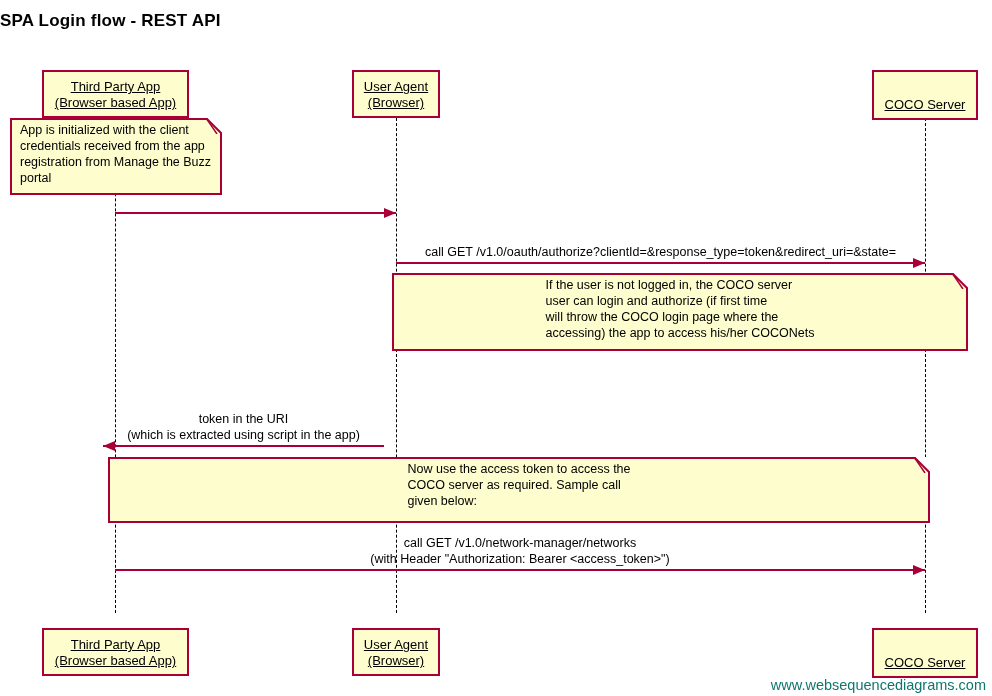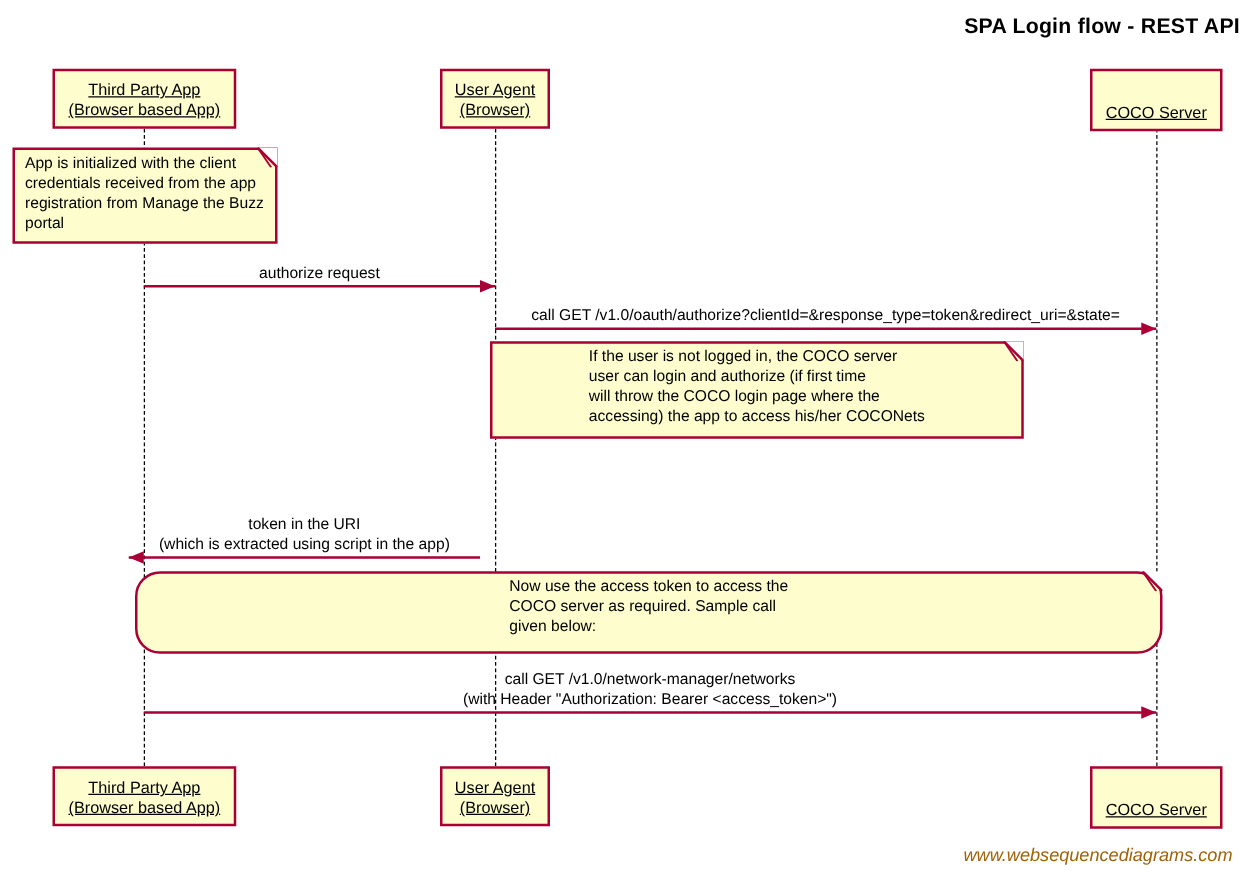--- a/index.html
+++ b/index.html
@@ -7,32 +7,32 @@
     --note:#FDFDCE;
     --ink:#000000;
     --bg:#FFFFFF;
   }
   html,body{margin:0;padding:0;background:#fff;}
   .canvas{
     position:relative;width:992px;height:696px;background:var(--bg);
     font-family:"Liberation Sans",sans-serif;color:var(--ink);overflow:hidden;
   }
   .title{
-    position:absolute;left:0;right:0;top:11px;text-align:right;
+    position:absolute;left:0;right:0;top:11px;text-align:left;
     font-size:17px;font-weight:bold;letter-spacing:.2px;
   }
   .lifeline{
     position:absolute;top:103px;height:510px;width:0;
     border-left:1px dashed #000;z-index:1;
   }
   .actor{
     position:absolute;width:147px;height:48px;background:var(--note);
     border:2px solid var(--accent);box-sizing:border-box;z-index:3;
     display:flex;flex-direction:column;justify-content:flex-end;
-    align-items:center;padding-bottom:5px;
+    align-items:center;padding-bottom:5px;margin-top:15px;
   }
   .actor .aline{
     font-size:13px;line-height:16px;text-decoration:underline;white-space:nowrap;
   }
   .note{
     position:absolute;background:var(--note);border:2px solid var(--accent);
     box-sizing:border-box;z-index:2;padding-top:2px;
   }
   .note .nline{font-size:12.5px;line-height:16px;white-space:nowrap;}
   .note-left{padding-left:8px;}
@@ -49,21 +49,21 @@
     content:"";position:absolute;right:0;top:-6px;width:0;height:0;
     border-left:12px solid var(--accent);
     border-top:5px solid transparent;border-bottom:5px solid transparent;
   }
   .msg-line.left::before{
     content:"";position:absolute;left:0;top:-6px;width:0;height:0;
     border-right:12px solid var(--accent);
     border-top:5px solid transparent;border-bottom:5px solid transparent;
   }
   .footer{
-    position:absolute;right:6px;top:677px;font-size:14.5px;color:#a16207;font-style:italic;
+    position:absolute;right:6px;top:677px;font-size:14.5px;color:#0f766e;
   }
 </style>
 </head>
 <body>
 
 <div class="canvas">
 
   <div class="title">SPA Login flow - REST API</div>
 
   <div class="lifeline" style="left:115px;"></div>
@@ -88,51 +88,50 @@
       <path d="M0,0 L16,16" stroke="#A80036" stroke-width="2" fill="none"></path>
       <path d="M0,0 L11,16" stroke="#A80036" stroke-width="1.5" fill="none"></path>
     </svg>
     <div class="nline">App is initialized with the client</div>
     <div class="nline">credentials received from the app</div>
     <div class="nline">registration from Manage the Buzz</div>
     <div class="nline">portal</div>
   </div>
 
   <div class="msg" style="left:115px;top:210px;width:281px;">
-    <div class="msg-label">authorize request</div>
     <div class="msg-line right"></div>
   </div>
 
   <div class="msg" style="left:396px;top:244px;width:529px;">
     <div class="msg-label">call GET /v1.0/oauth/authorize?clientId=&amp;response_type=token&amp;redirect_uri=&amp;state=</div>
     <div class="msg-line right"></div>
   </div>
 
-  <div class="note note-center" style="left:392px;top:273px;width:427px;height:78px;">
+  <div class="note note-center" style="left:392px;top:273px;width:576px;height:78px;">
     <svg class="fold" viewBox="0 0 16 16">
       <polygon points="0,0 16,0 16,16" fill="#ffffff"></polygon>
       <path d="M0,0 L16,16" stroke="#A80036" stroke-width="2" fill="none"></path>
       <path d="M0,0 L11,16" stroke="#A80036" stroke-width="1.5" fill="none"></path>
     </svg>
     <div>
       <div class="nline">If the user is not logged in, the COCO server</div>
       <div class="nline">user can login and authorize (if first time</div>
       <div class="nline">will throw the COCO login page where the</div>
       <div class="nline">accessing) the app to access his/her COCONets</div>
     </div>
   </div>
 
 
   <div class="msg" style="left:103px;top:411px;width:281px;">
     <div class="msg-label">token in the URI</div>
     <div class="msg-label">(which is extracted using script in the app)</div>
     <div class="msg-line left"></div>
   </div>
 
-  <div class="note note-center" style="left:108px;top:457px;width:822px;height:66px;border-radius:20px;">
+  <div class="note note-center" style="left:108px;top:457px;width:822px;height:66px;">
     <svg class="fold" viewBox="0 0 16 16">
       <polygon points="0,0 16,0 16,16" fill="#ffffff"></polygon>
       <path d="M0,0 L16,16" stroke="#A80036" stroke-width="2" fill="none"></path>
       <path d="M0,0 L11,16" stroke="#A80036" stroke-width="1.5" fill="none"></path>
     </svg>
     <div>
       <div class="nline">Now use the access token to access the</div>
       <div class="nline">COCO server as required. Sample call</div>
       <div class="nline">given below:</div>
     </div>

